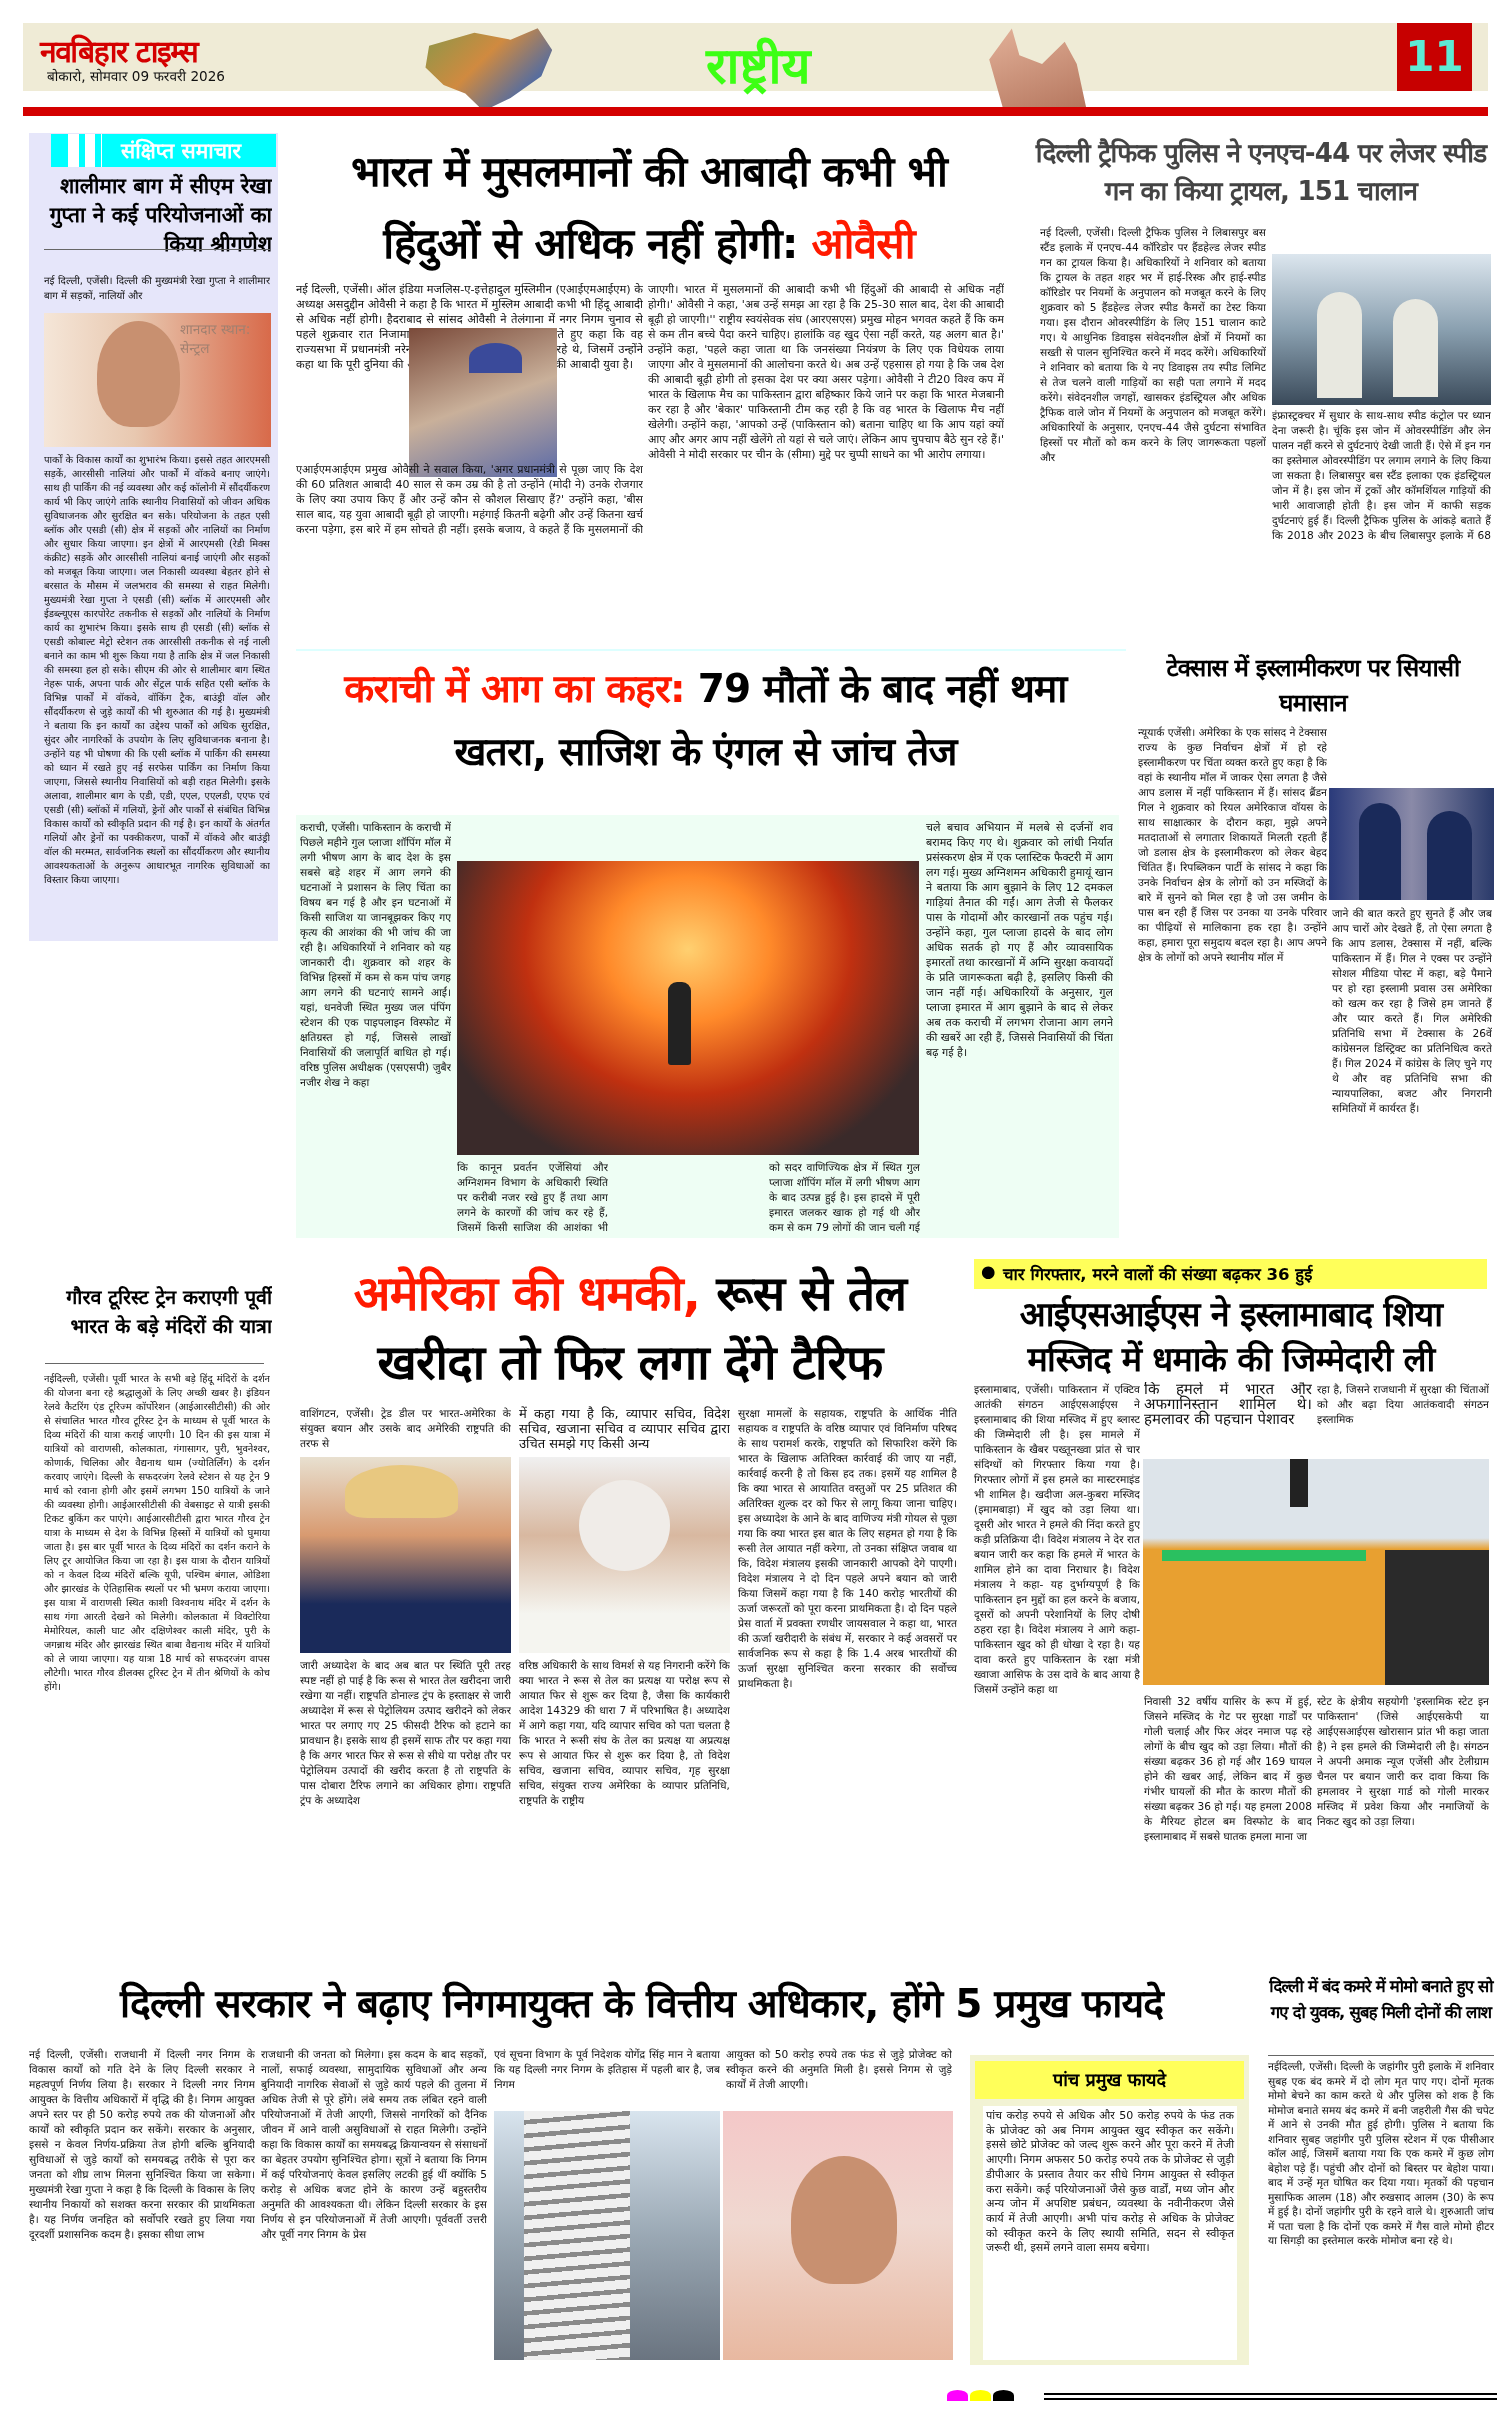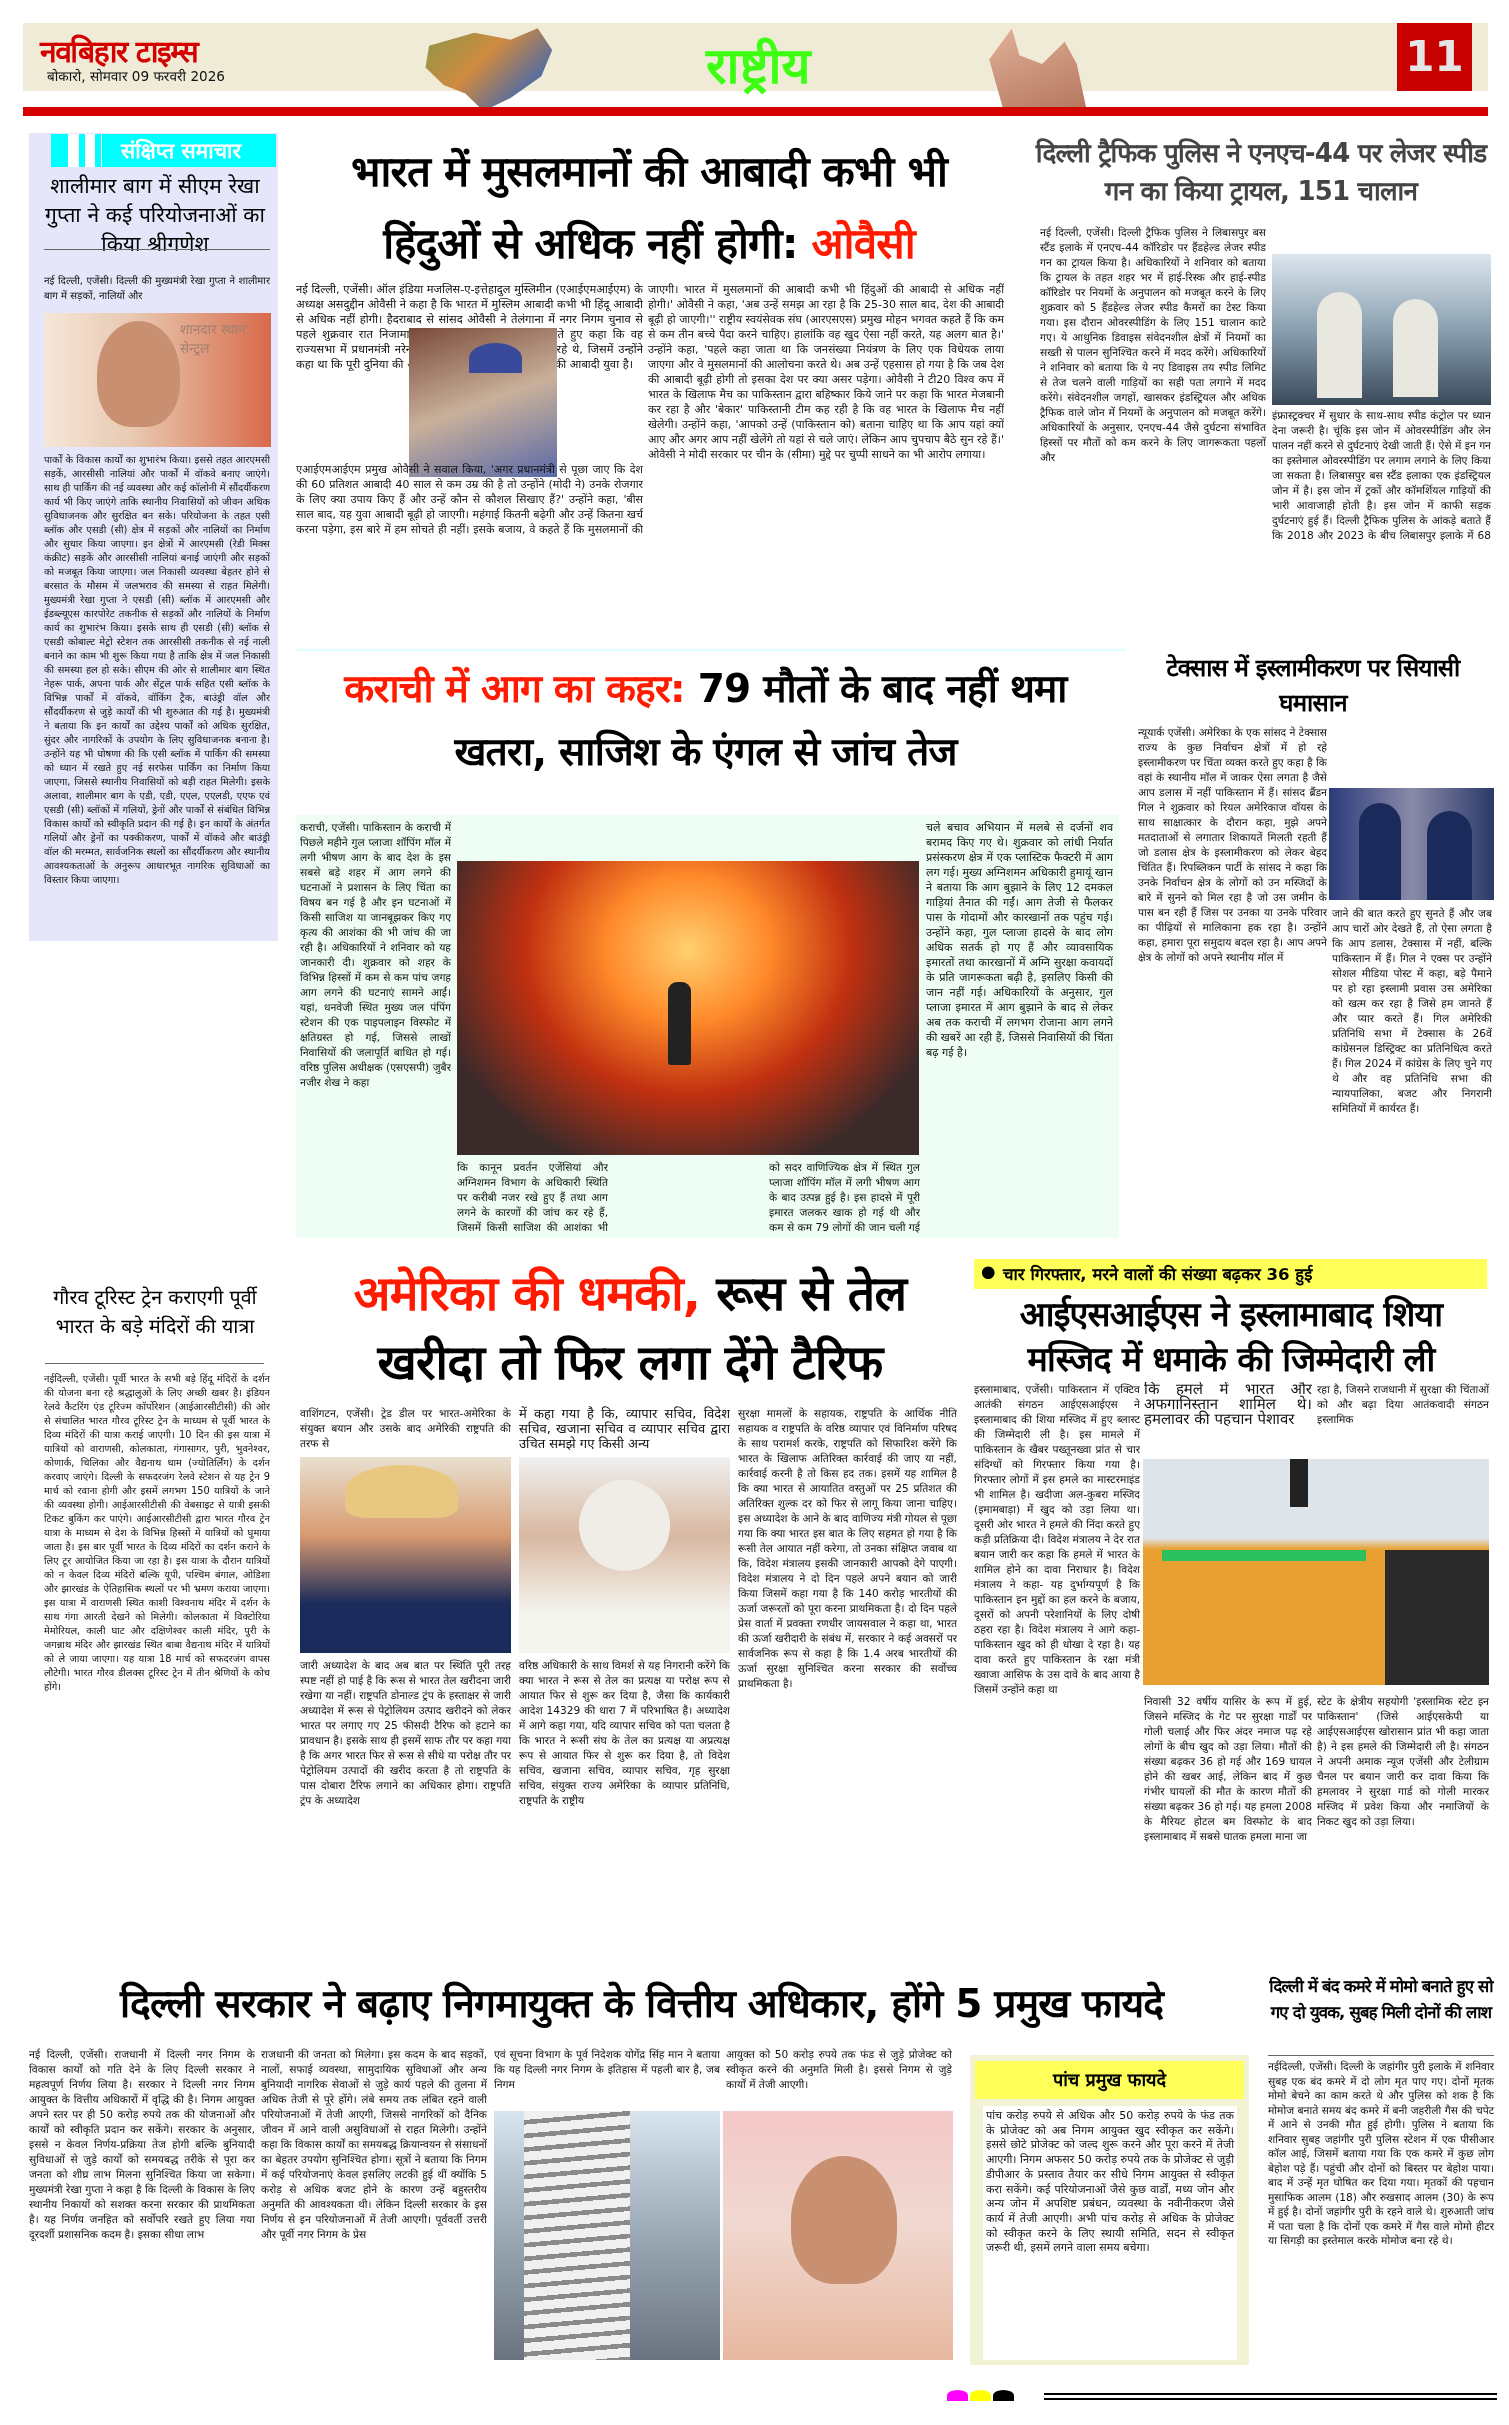--- a/index.html
+++ b/index.html
@@ -5,26 +5,26 @@
 *{box-sizing:border-box;margin:0;padding:0}
 body{width:1510px;height:2426px;background:#fff;font-family:"DejaVu Sans",sans-serif;position:relative;overflow:hidden;color:#111}
 .abs{position:absolute}
 .mast{left:22.6px;top:22.6px;width:1465px;height:68px;background:#efebd6}
 .mast-red{left:22.6px;top:107px;width:1465px;height:9px;background:#d40000}
 .paper-name{left:40px;top:30px;font-size:30px;font-weight:bold;color:#d40000;font-family:"DejaVu Sans",sans-serif;letter-spacing:-1.5px}
 .paper-date{left:47px;top:66px;font-size:13.6px;color:#111}
 .map-art{left:411px;top:24px;width:181px;height:87px;background:linear-gradient(135deg,#7a9a4a,#d08a40 40%,#4a6aa8 70%,#333);clip-path:polygon(10% 25%,35% 10%,55% 18%,70% 5%,78% 30%,72% 60%,55% 85%,40% 100%,30% 80%,18% 70%,8% 50%)}
 .section{left:706px;top:30px;font-size:50px;font-weight:bold;color:#3cff14}
 .statue{left:959px;top:24px;width:151px;height:89px;background:linear-gradient(160deg,#e8b8a0,#b07058);clip-path:polygon(20% 40%,35% 5%,40% 35%,55% 45%,70% 20%,78% 45%,85% 100%,30% 100%)}
-.page-no{left:1397px;top:22.6px;width:75px;height:68px;background:#c70000;color:#e5e5e5;font-size:42px;font-weight:bold;text-align:center;line-height:68px}
+.page-no{left:1397px;top:22.6px;width:75px;height:68px;background:#c70000;color:#5eead4;font-size:42px;font-weight:bold;text-align:center;line-height:68px}
 .brief{left:29px;top:133px;width:249px;height:808px;background:#e6e6fa}
 .brief-hdr{left:51px;top:134px;width:225px;height:33px;background:#00ffff}
 .brief-hdr-bars{left:68px;top:134px;width:34px;height:33px;background:repeating-linear-gradient(90deg,#fff 0 10.6px,#00ffff 10.6px 16.6px)}
 .brief-hdr-text{left:121px;top:136px;font-size:21px;font-weight:bold;color:#fff}
-.h-brief{font-size:21px;font-weight:normal;line-height:29px;text-align:center;color:#000}
+.h-brief{font-size:21px;font-weight:bold;line-height:29px;text-align:right;color:#000}
 .body{font-size:11px;line-height:15px;color:#111;text-align:justify;overflow:hidden}
 .body b{font-weight:normal}
 .photo{overflow:hidden}
 .hd{font-weight:bold;line-height:1.15;color:#000;text-align:center;letter-spacing:-0.8px}
 .red{color:#ff1a00}
 .divider{height:1.5px;background:#dff}
 .mint{background:#eefef4}
 .yellow-bar{background:#ffff5a}
 .reg{border-radius:50% 50% 0 0}
 </style>

